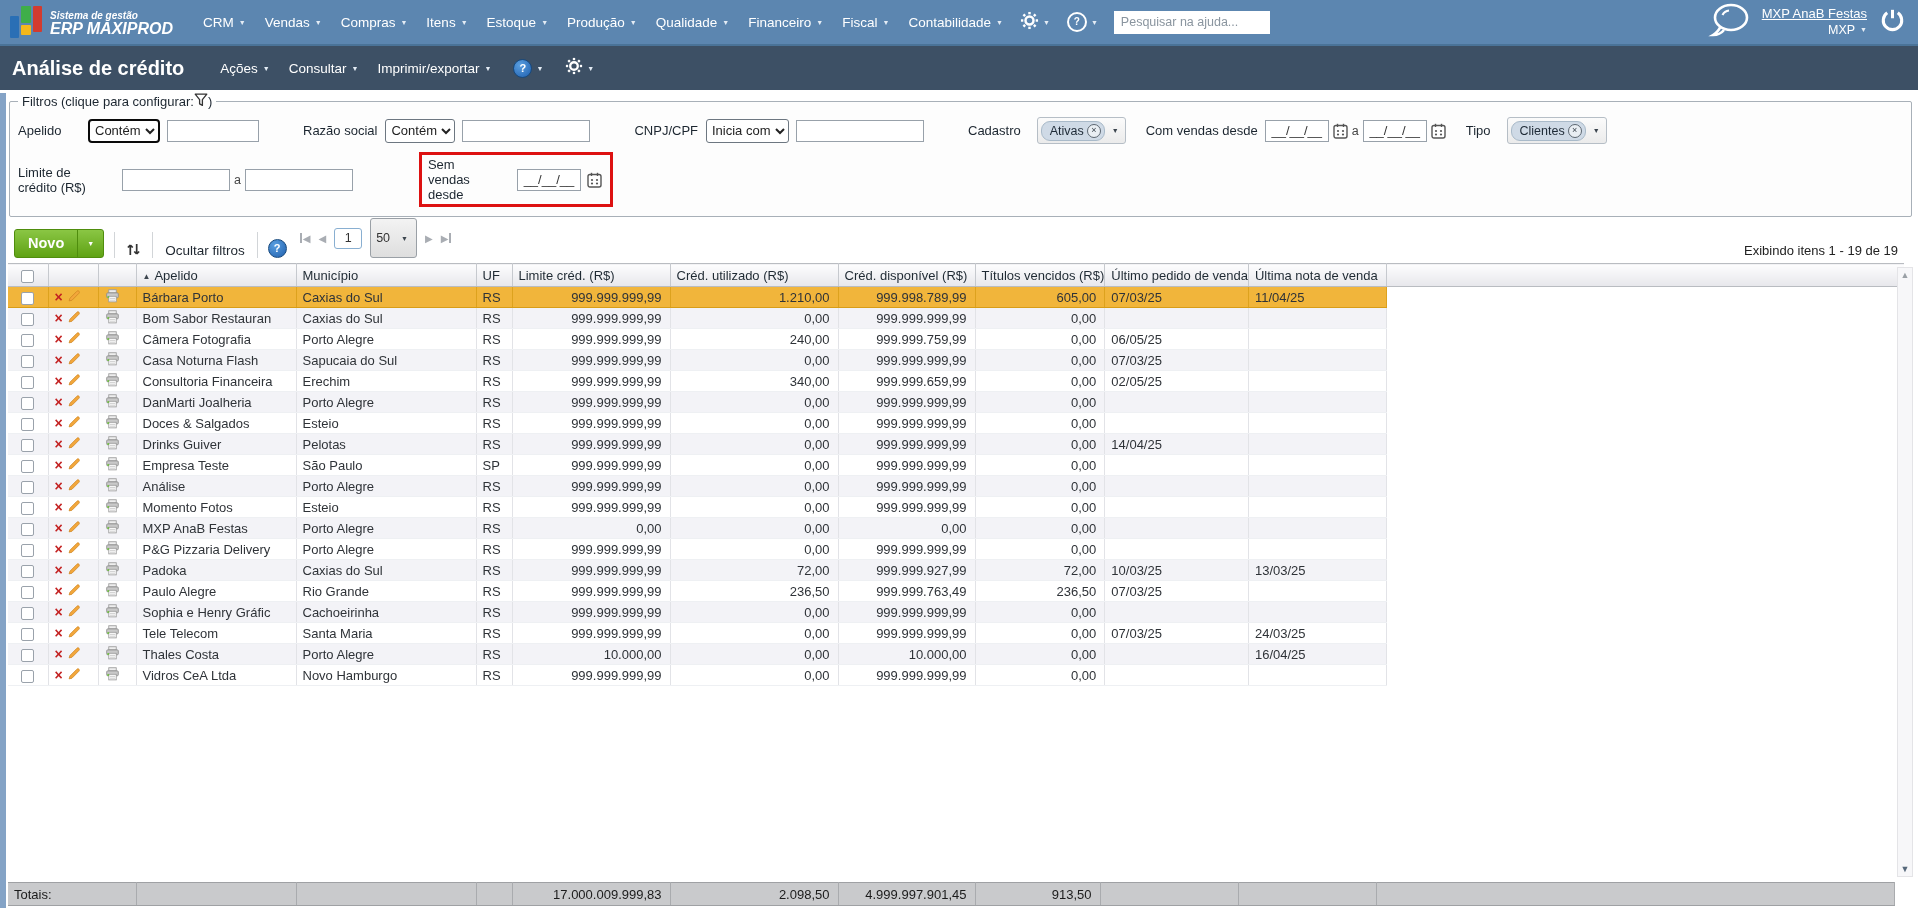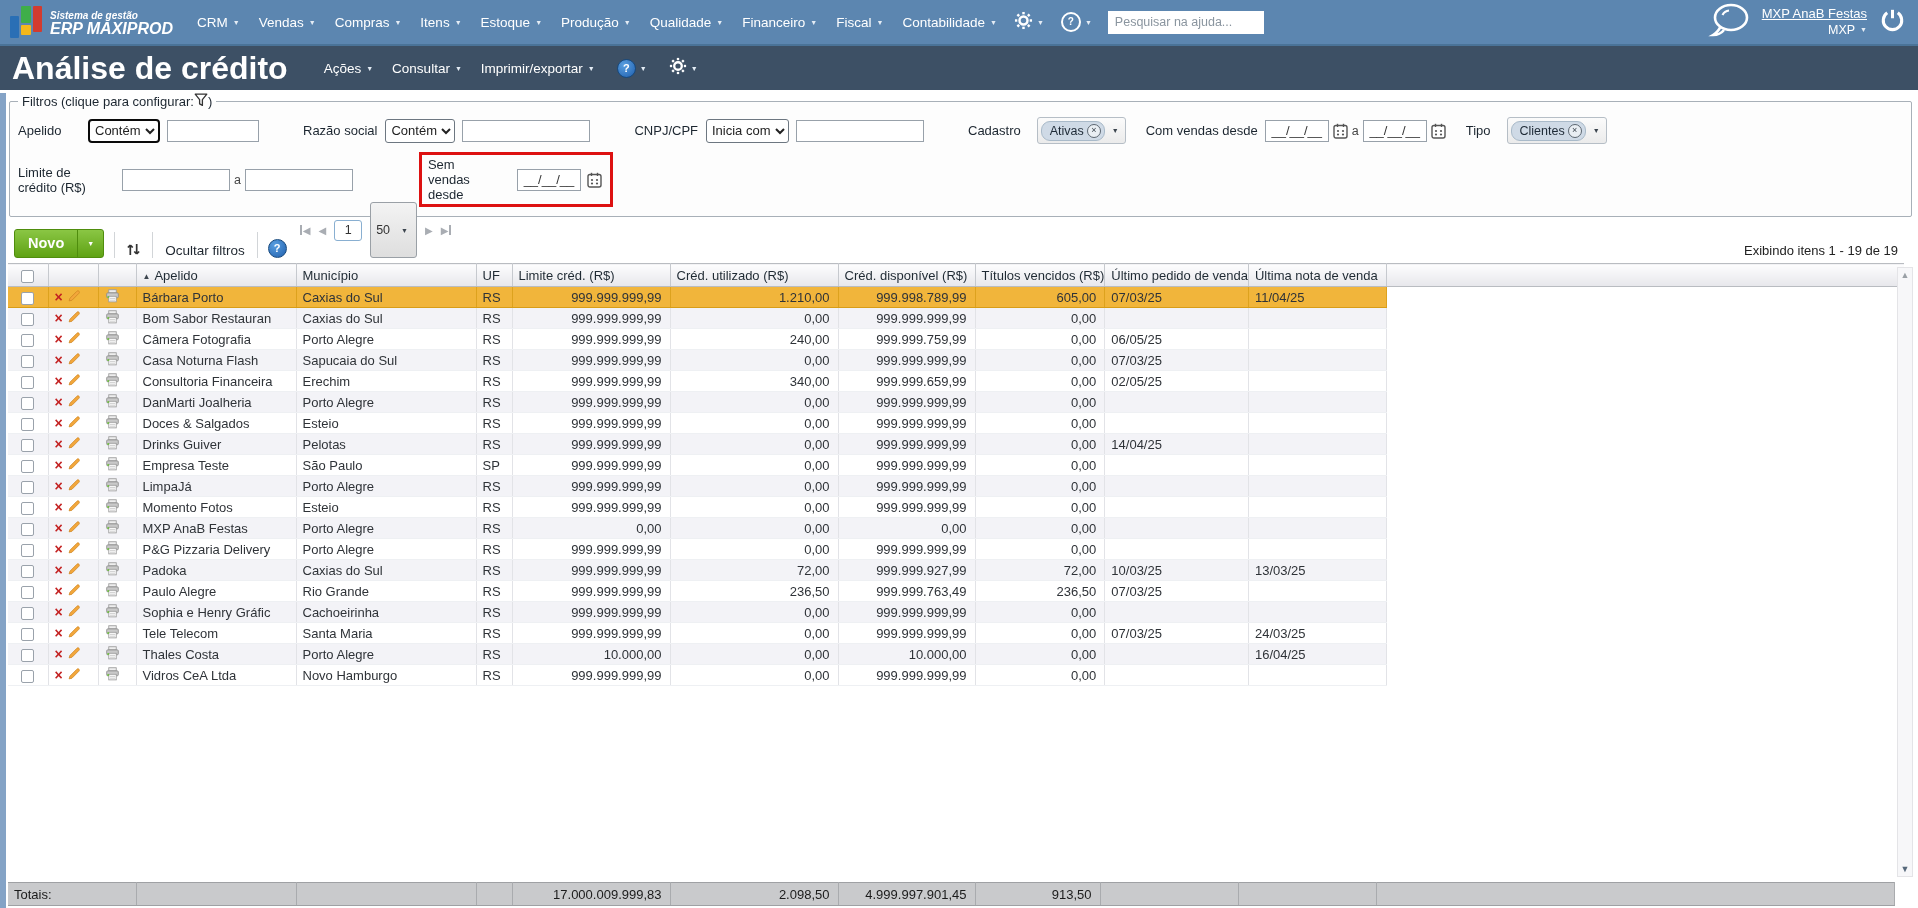--- a/index.html
+++ b/index.html
@@ -2,21 +2,21 @@
 <html><head>
 <meta charset="utf-8">
 <style>
   html,body{margin:0;padding:0}
   body{width:1918px;height:908px;overflow:hidden;background:#fff;
        font-family:"Liberation Sans",sans-serif;-webkit-font-smoothing:antialiased}
 
   
   .topnav{height:46px;background:#5c86b0;display:flex;align-items:center;
           padding:0 10px;box-sizing:border-box;border-bottom:2px solid #4a7398}
-  .logo{display:flex;align-items:center;gap:8px;margin-right:24px;cursor:pointer}
+  .logo{display:flex;align-items:center;gap:8px;margin-right:30px;cursor:pointer}
   .logo-squares{display:flex;gap:2px;height:32px}
   .sq-col{display:flex;flex-direction:column;gap:2px}
   .sq{border-radius:1px}
   .logo-text{color:#fff;font-style:italic;line-height:13px;white-space:nowrap}
   .logo-tagline{font-size:10px;font-weight:bold;display:block}
   .logo-title{font-size:16px;font-weight:bold;display:block}
   .menus{display:flex;align-items:center;gap:19px}
   .menu-item{display:inline-flex;align-items:center;gap:5px;color:#fff;
              font-size:13.5px;cursor:pointer;white-space:nowrap}
   .caret{font-size:7px;color:#e4ecf5}
@@ -28,21 +28,21 @@
               font-family:"Liberation Sans",sans-serif;box-sizing:border-box}
   .nav-search::placeholder{color:#8a959f}
   .nav-right{margin-left:auto;display:flex;align-items:center;gap:12px;padding-right:2px}
   .account{display:flex;flex-direction:column;align-items:flex-end;line-height:16px}
   .account-name{color:#fff;font-size:13px;text-decoration:underline;cursor:pointer}
   .account-sub{color:#fff;font-size:12.5px;display:inline-flex;align-items:center;gap:5px;cursor:pointer}
 
   
   .titlebar{height:44px;background:#3d5065;display:flex;align-items:center;
             padding:0 12px;box-sizing:border-box;gap:22px}
-  .page-title{color:#fff;font-size:32px;font-weight:bold;margin:0 14px 0 0;white-space:nowrap}
+  .page-title{color:#fff;font-size:20px;font-weight:bold;margin:0 14px 0 0;white-space:nowrap}
   .title-menus{display:flex;align-items:center;gap:19px}
   .tb-help{width:17px;height:17px;border-radius:50%;background:radial-gradient(circle at 35% 30%,#5a9fe0,#1f5fae);
            border:1px solid #16497e;color:#fff;font-size:11px;font-weight:bold;
            text-align:center;line-height:17px;cursor:pointer}
 
   
   .main{position:relative;height:818px;border-left:6px solid #84a3c6;
         box-sizing:border-box;background:#fff}
 
   
@@ -89,21 +89,21 @@
   .tb-icon{display:inline-flex;cursor:pointer}
   .btn-flat{font-size:13.5px;color:#1f2730;background:none;border:none;padding:0 2px;
             font-family:"Liberation Sans",sans-serif;cursor:pointer}
   .pager{display:flex;align-items:center;gap:8px;margin-left:13px}
   .pg{font-size:10px;color:#a9adb3;display:inline-flex;align-items:center;gap:1px;cursor:pointer}
   .pg .bar{display:inline-block;width:2px;height:10px;background:#a9adb3}
   .page-box{min-width:22px;height:19px;border:1px solid #89afd1;border-radius:3px;
             text-align:center;line-height:19px;font-size:12.5px;color:#333;background:#fff;padding:0 2px}
   .size-box{display:inline-flex;align-items:center;height:22px;border:1px solid #9aa0a6;
             border-radius:3px;background:linear-gradient(#f3f3f3,#dedede);font-size:12.5px;
-            color:#333;padding:16px 5px;gap:8px;cursor:pointer}
+            color:#333;padding:8px 5px;gap:8px;cursor:pointer}
   .showing{margin-left:auto;font-size:13px;color:#222;padding-right:12px}
 
   
   .grid-wrap{margin:5px 0 0 2px}
   table.grid{border-collapse:collapse;table-layout:fixed;font-size:13px;color:#2f3338}
   .ghead th{background:linear-gradient(#fdfdfe,#e7e7eb);border-top:1px solid #b9bcc1;
             border-bottom:1px solid #b9bcc1;border-right:1px solid #c6c9ce;height:22px;
             font-weight:normal;font-size:13px;color:#1f2a33;text-align:left;
             padding:0 0 0 6px;white-space:nowrap;overflow:hidden}
   .ghead th.filler{border-right:none}
@@ -674,21 +674,21 @@
                   <path d="M1.2 12.8 L2.1 9.9 L9.6 2.4 C10.2 1.8 11.2 1.8 11.8 2.4 C12.4 3 12.4 4 11.8 4.6 L4.3 12.1 Z" fill="#f3a73b" stroke="#cd8420" stroke-width="0.8" stroke-linejoin="round"></path>
                 </svg></span></td>
             <td><span class="print"><svg width="15" height="14" viewBox="0 0 16 15">
                   <rect x="4" y="0.8" width="8" height="3.4" fill="#eee" stroke="#999" stroke-width="0.9"></rect>
                   <rect x="1.8" y="4.2" width="12.4" height="5.2" rx="1" fill="#c9c9c9" stroke="#8a8a8a" stroke-width="0.9"></rect>
                   <rect x="4" y="7.8" width="8" height="6" fill="#fff" stroke="#999" stroke-width="0.9"></rect>
                   <line x1="5.2" y1="10" x2="10.8" y2="10" stroke="#bbb" stroke-width="0.8"></line>
                   <line x1="5.2" y1="12" x2="10.8" y2="12" stroke="#bbb" stroke-width="0.8"></line>
                   <circle cx="3.4" cy="8.6" r="1.1" fill="#6fbf3f"></circle>
                 </svg></span></td>
-            <td class="">LimpaJá</td>
+            <td class="">Análise</td>
             <td class="">Porto Alegre</td>
             <td class="">RS</td>
             <td class="num">999.999.999,99</td>
             <td class="num">0,00</td>
             <td class="num">999.999.999,99</td>
             <td class="num">0,00</td>
             <td class=""></td>
             <td class=""></td>
             <td class="filler"></td>
           </tr>

